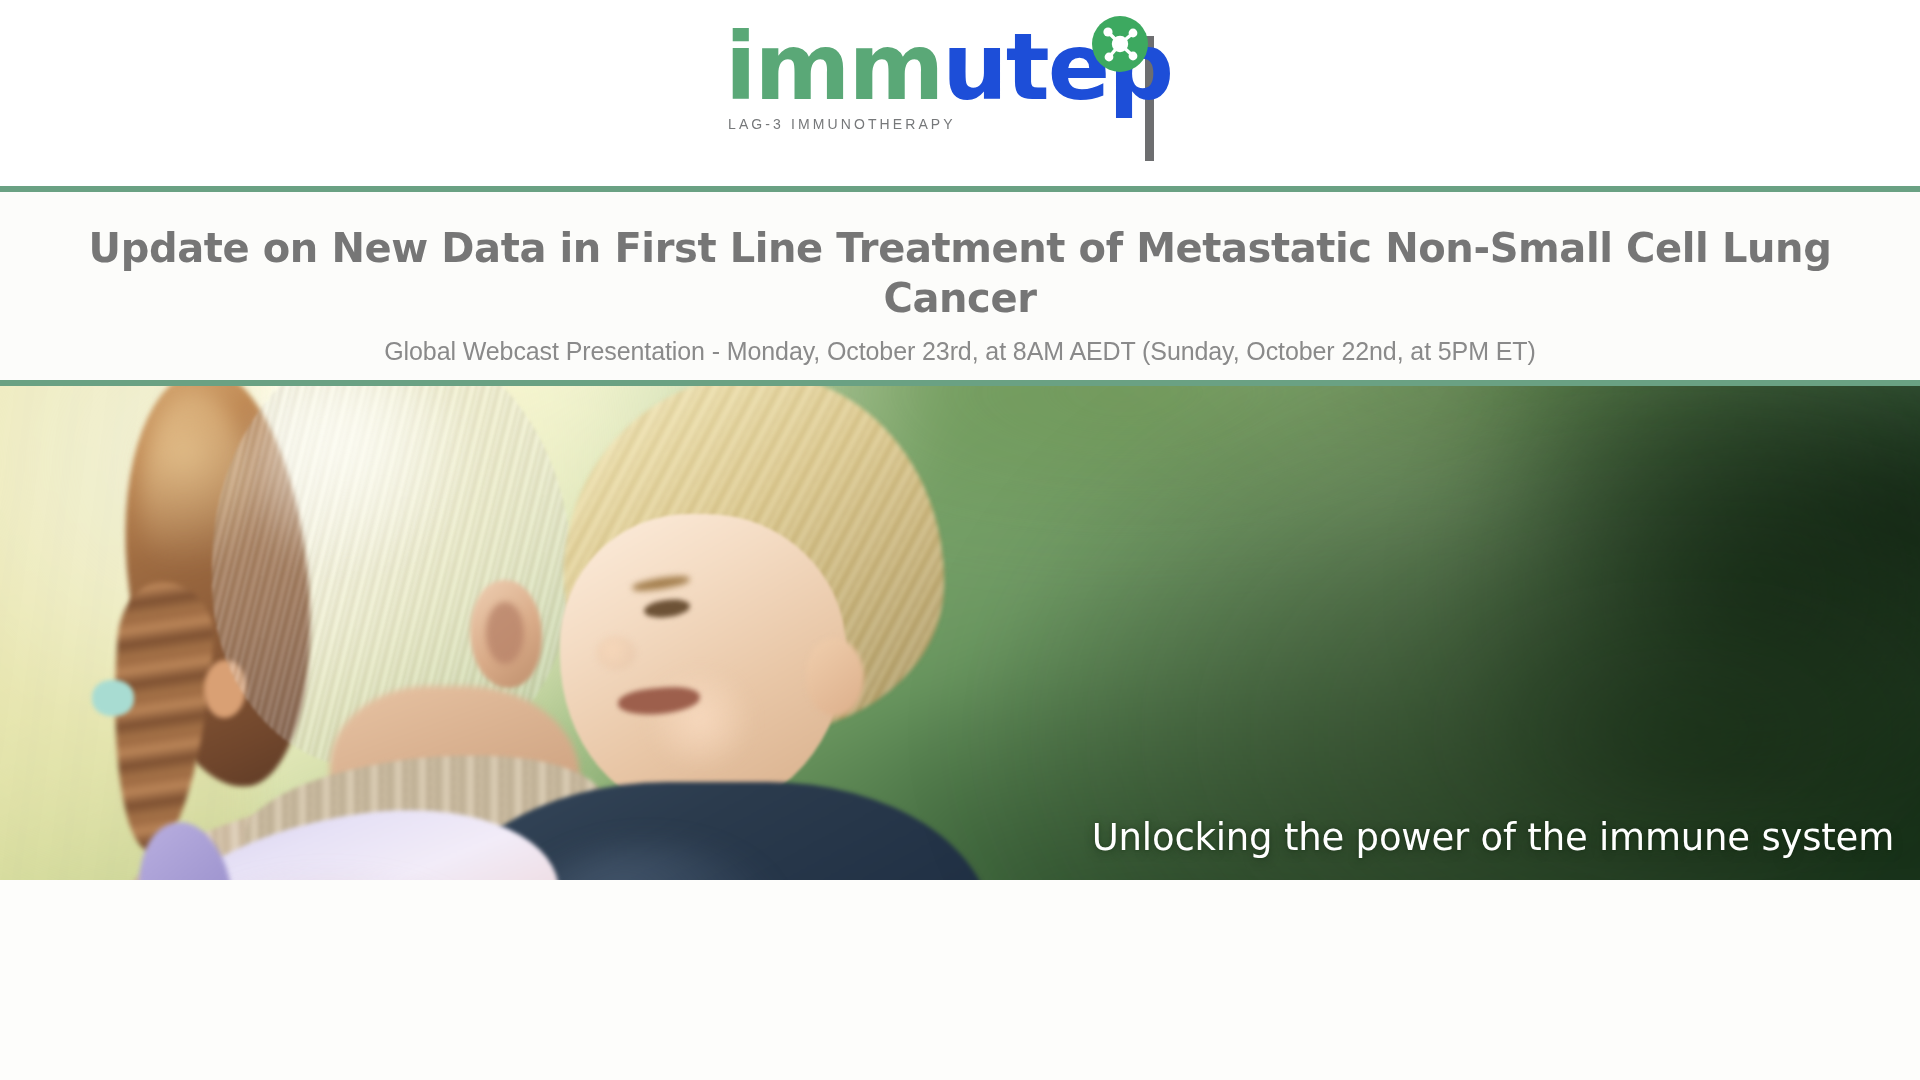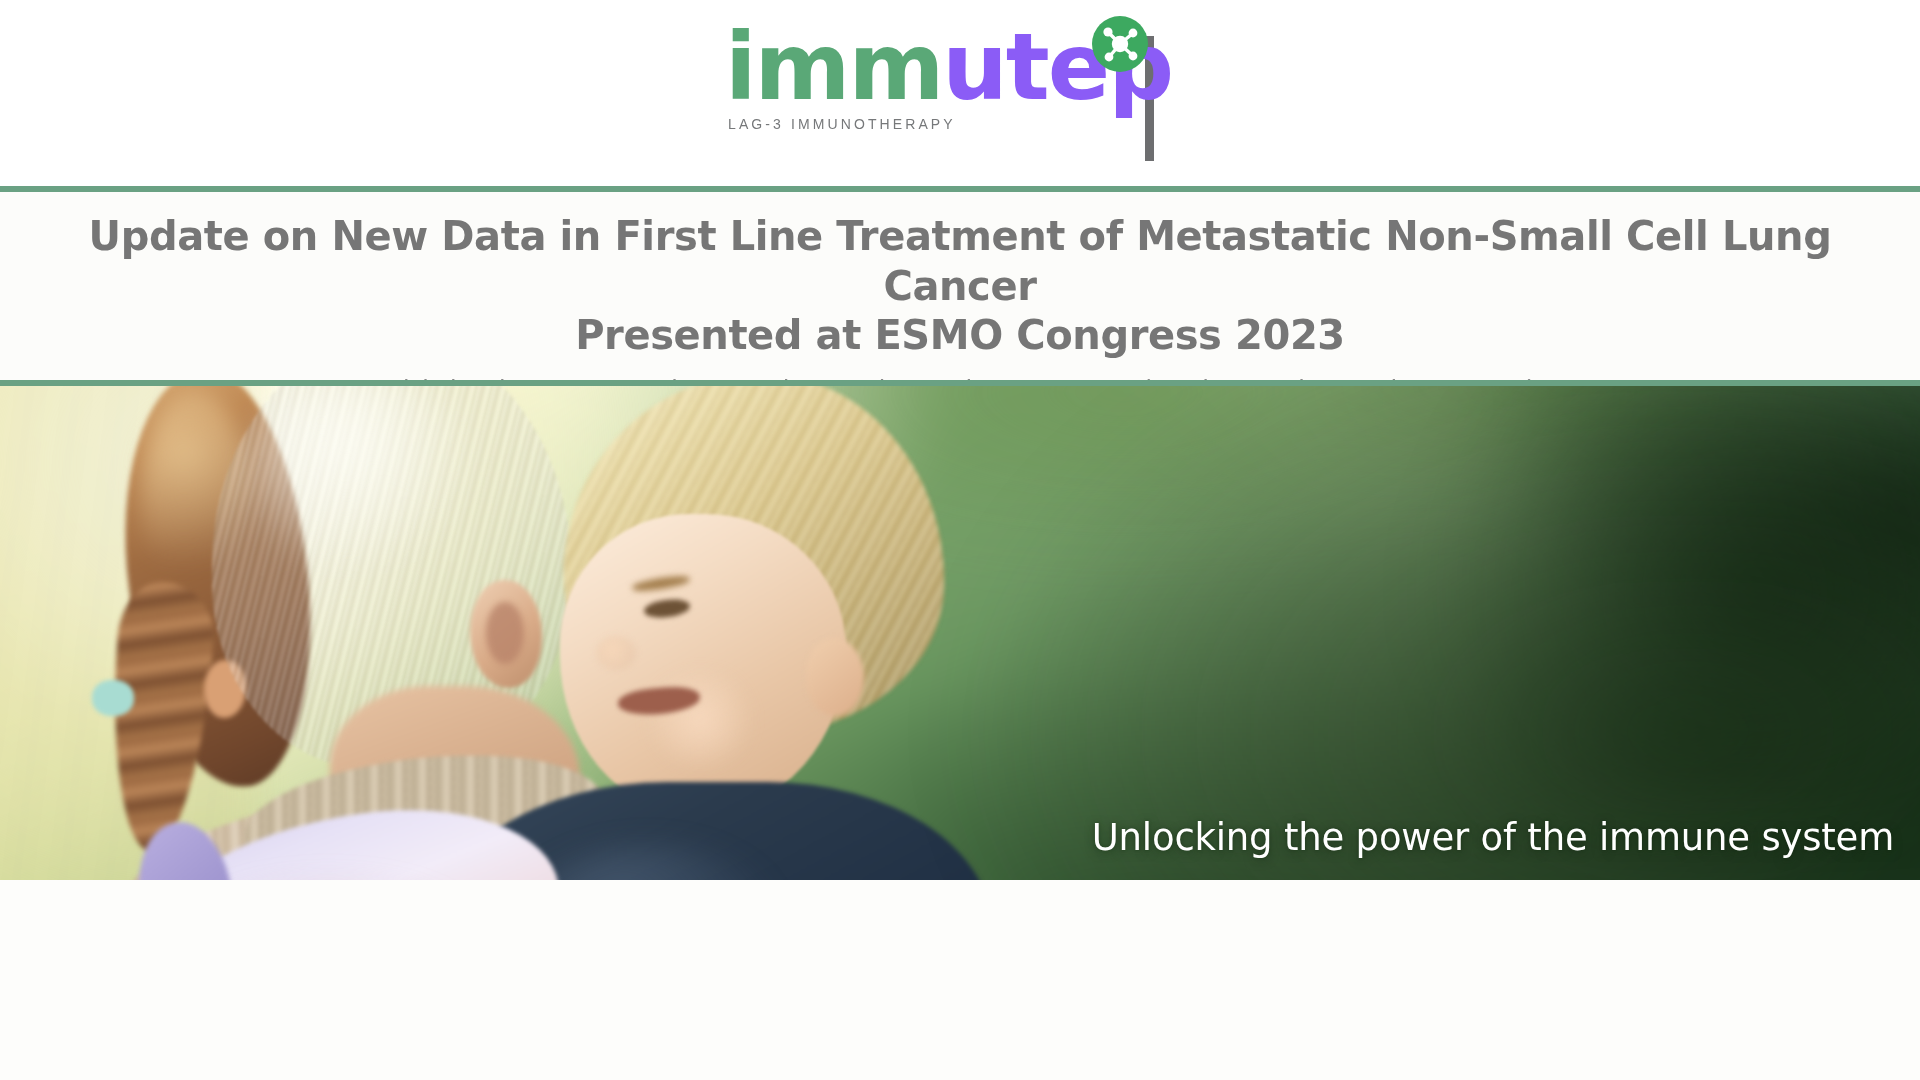--- a/index.html
+++ b/index.html
@@ -42,21 +42,21 @@
     left:0; top:8px;
     width:420px;
     font-family:"DejaVu Sans", sans-serif;
     font-size:92px;
     font-weight:700;
     letter-spacing:-2px;
     line-height:1;
     white-space:nowrap;
   }
   .logo-imm { color:#5aa877; }
-  .logo-utep { color:#8b5cf6;margin-top:17px; }
+  .logo-utep { color:#1d4ed8;margin-top:17px; }
 
   .logo-mark {
     position:absolute;
     left:367px; top:2px;
     width:56px; height:56px;
     border-radius:50%;
     background:#3da960;
   }
   .logo-mark svg { display:block; width:56px; height:56px; }
 
@@ -92,21 +92,21 @@
   
   .title-band {
     position:absolute;
     left:0; top:192px;
     width:1920px; height:188px;
     background:#fcfcfa;
     text-align:center;
   }
 
   .deck-title {
-    margin-top:20px;
+    margin-top:32px;
     font-family:"DejaVu Sans", sans-serif;
     font-size:40px;
     font-weight:700;
     line-height:1.24;
     letter-spacing:-0.4px;
     color:#767676;
     padding:0 26px;
   }
 
   .deck-subtitle {
@@ -539,21 +539,20 @@
 
       <div class="logo-tagline">LAG-3 IMMUNOTHERAPY</div>
     </div>
   </div>
 
   <div class="rule rule-top"></div>
 
   <div class="title-band">
     <div class="deck-title">
       <div>Update on New Data in First Line Treatment of Metastatic Non-Small Cell Lung Cancer</div>
-      <div>Presented at ESMO Congress 2023</div>
     </div>
     <div class="deck-subtitle">Global Webcast Presentation - Monday, October 23rd, at 8AM AEDT (Sunday, October 22nd, at 5PM ET)</div>
   </div>
 
   <div class="rule rule-bottom"></div>
 
   <div class="hero">
     <div class="hero-canvas">
 
       <div class="bg-foliage"></div>

